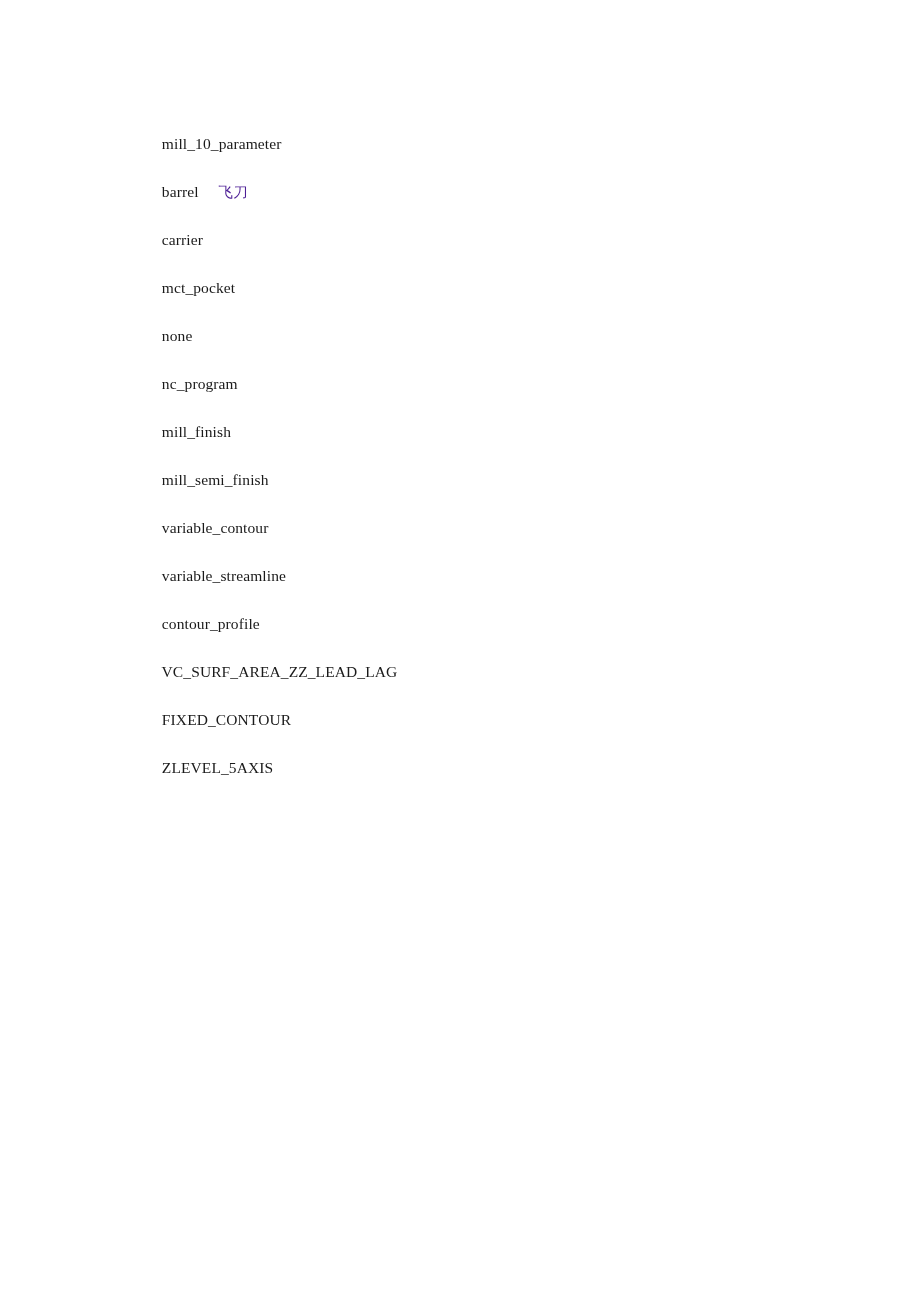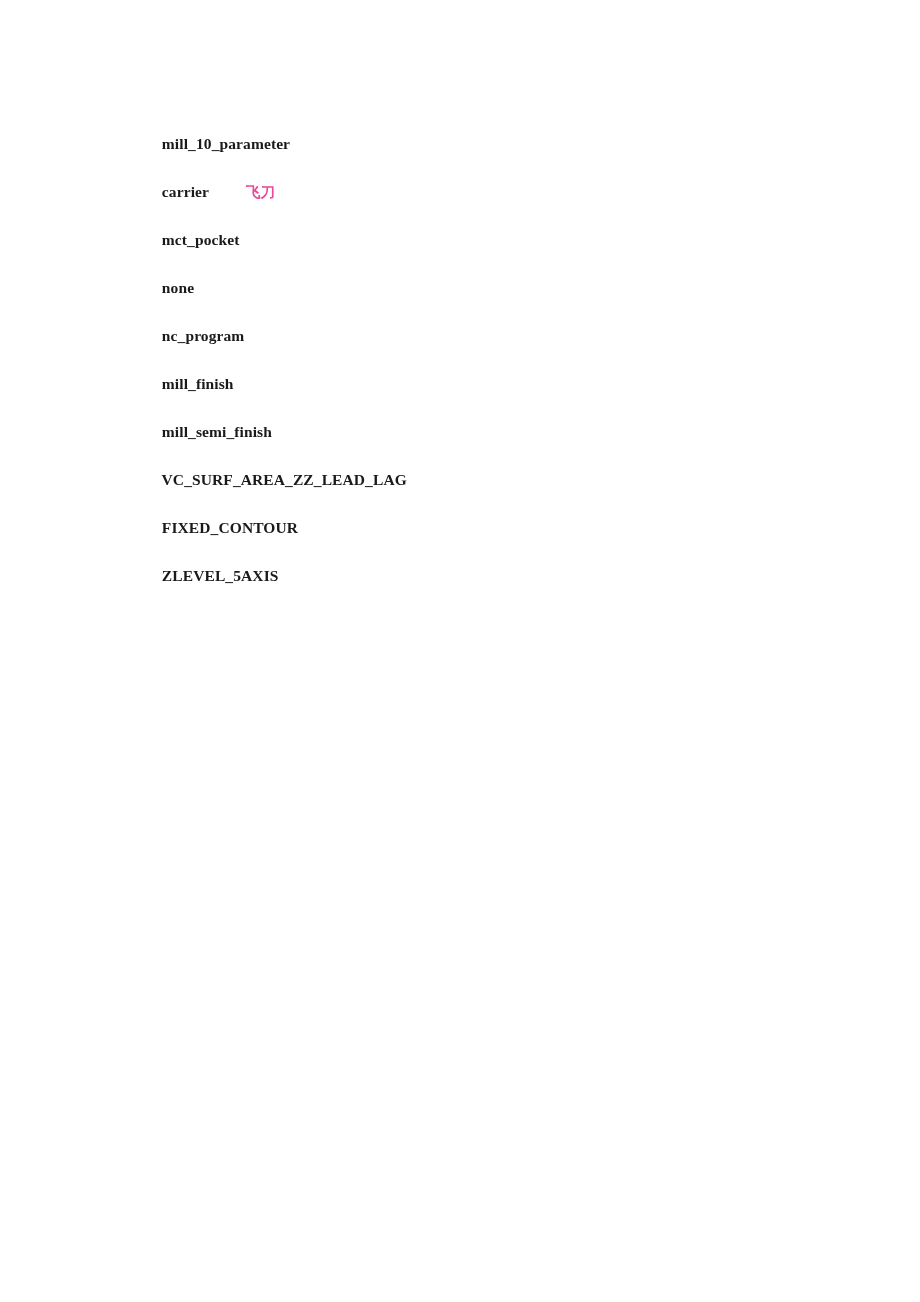--- a/index.html
+++ b/index.html
@@ -7,60 +7,62 @@
     padding: 0;
     background: #ffffff;
   }
   .page {
     position: relative;
     width: 920px;
     height: 956px;
     background: #ffffff;
     overflow: hidden;
     font-family: "Liberation Serif", "DejaVu Serif", serif;
-    font-weight: bold;
   }
   .doc-body {
     position: absolute;
     left: 138px;
     top: 108px;
     width: 700px;
   }
   .doc-line {
     height: 48px;
     line-height: 24px;
     font-size: 15.5px;
     color: #1a1a1a;
     white-space: pre;
     letter-spacing: 0.1px;
     -webkit-font-smoothing: antialiased;
   }
   .doc-line .annot {
     display: inline-block;
-    margin-left: 37px;
+    margin-left: 20px;
     font-family: "DejaVu Sans", "Liberation Sans", sans-serif;
     font-size: 14.5px;
-    color: #ec4899;
+    color: #4c1d95;
   }
 </style>
 </head>
 <body>
 
 <div class="page">
   <div class="doc-body">
 
     <div class="doc-line">
       <span>mill_10_parameter</span>
     </div>
 
     <div class="doc-line">
-      <span>carrier</span><span class="annot">飞刀</span>
+      <span>barrel</span><span class="annot">飞刀</span>
     </div>
 
 
+    <div class="doc-line">
+      <span>carrier</span>
+    </div>
 
     <div class="doc-line">
       <span>mct_pocket</span>
     </div>
 
 
 
     <div class="doc-line">
       <span>none</span>
     </div>
@@ -73,22 +75,31 @@
 
     <div class="doc-line">
       <span>mill_finish</span>
     </div>
 
 
     <div class="doc-line">
       <span>mill_semi_finish</span>
     </div>
 
+    <div class="doc-line">
+      <span>variable_contour</span>
+    </div>
 
+    <div class="doc-line">
+      <span>variable_streamline</span>
+    </div>
 
+    <div class="doc-line">
+      <span>contour_profile</span>
+    </div>
 
 
 
     <div class="doc-line">
       <span>VC_SURF_AREA_ZZ_LEAD_LAG</span>
     </div>
 
     <div class="doc-line">
       <span>FIXED_CONTOUR</span>
     </div>

